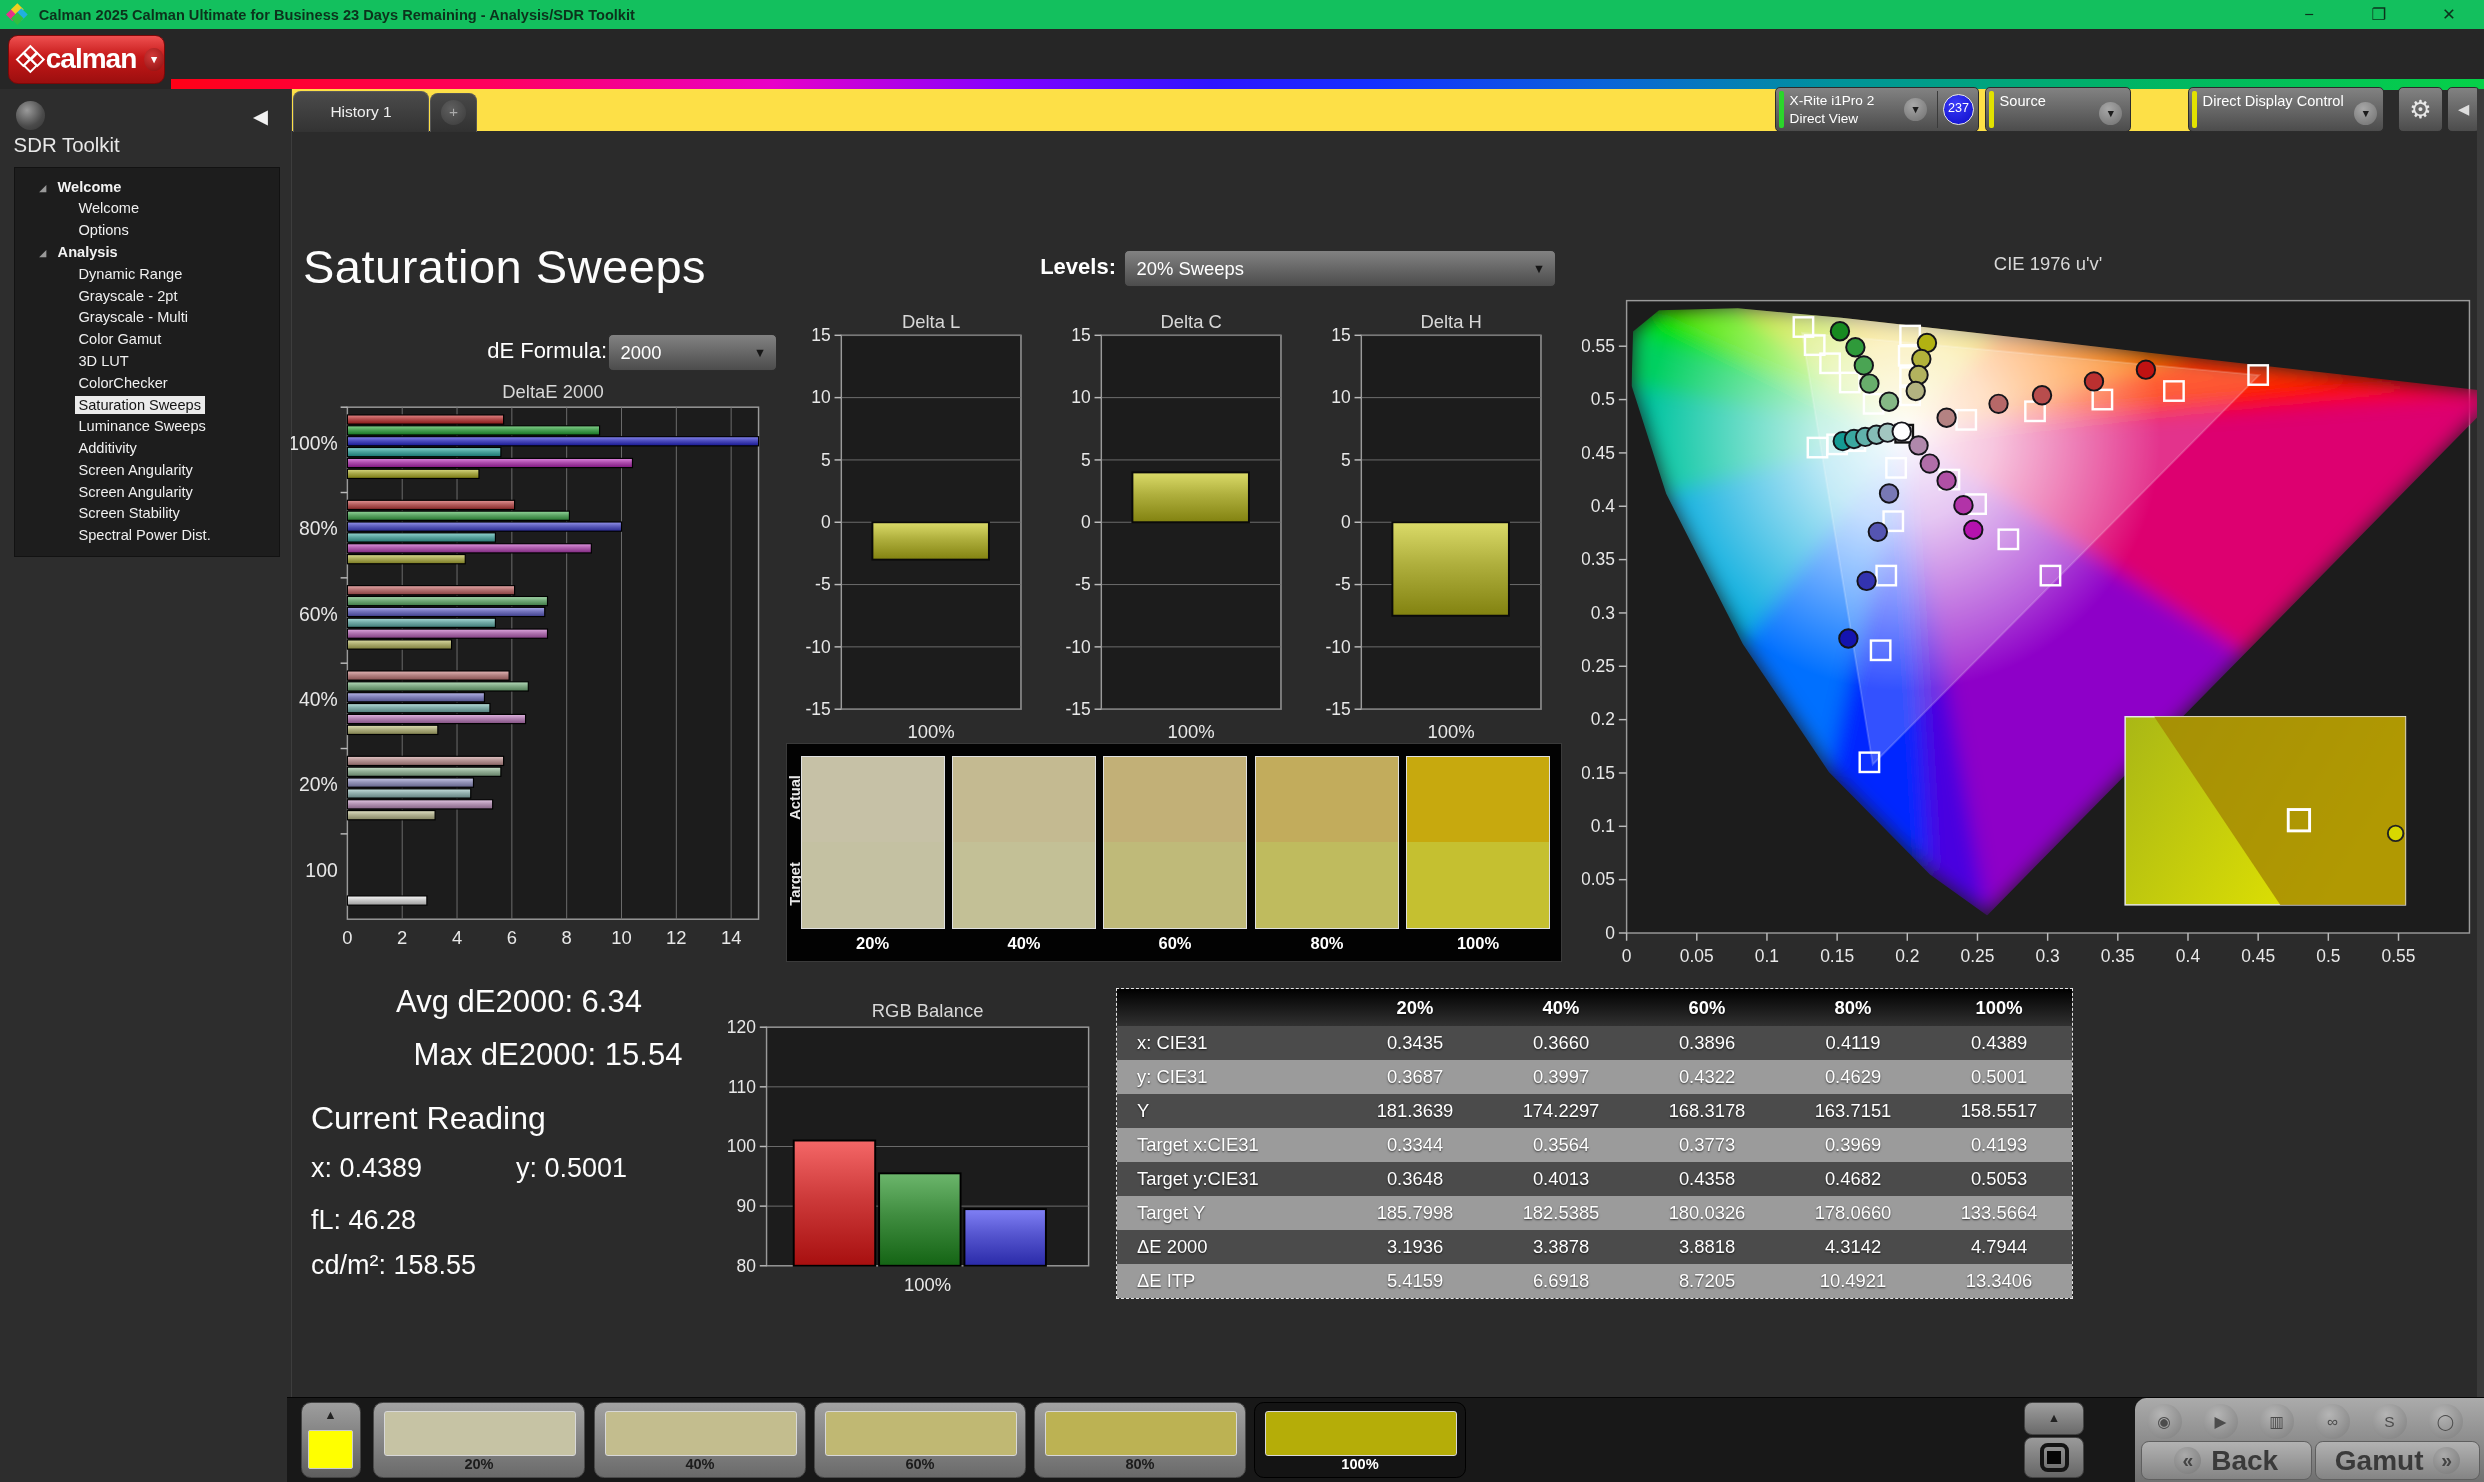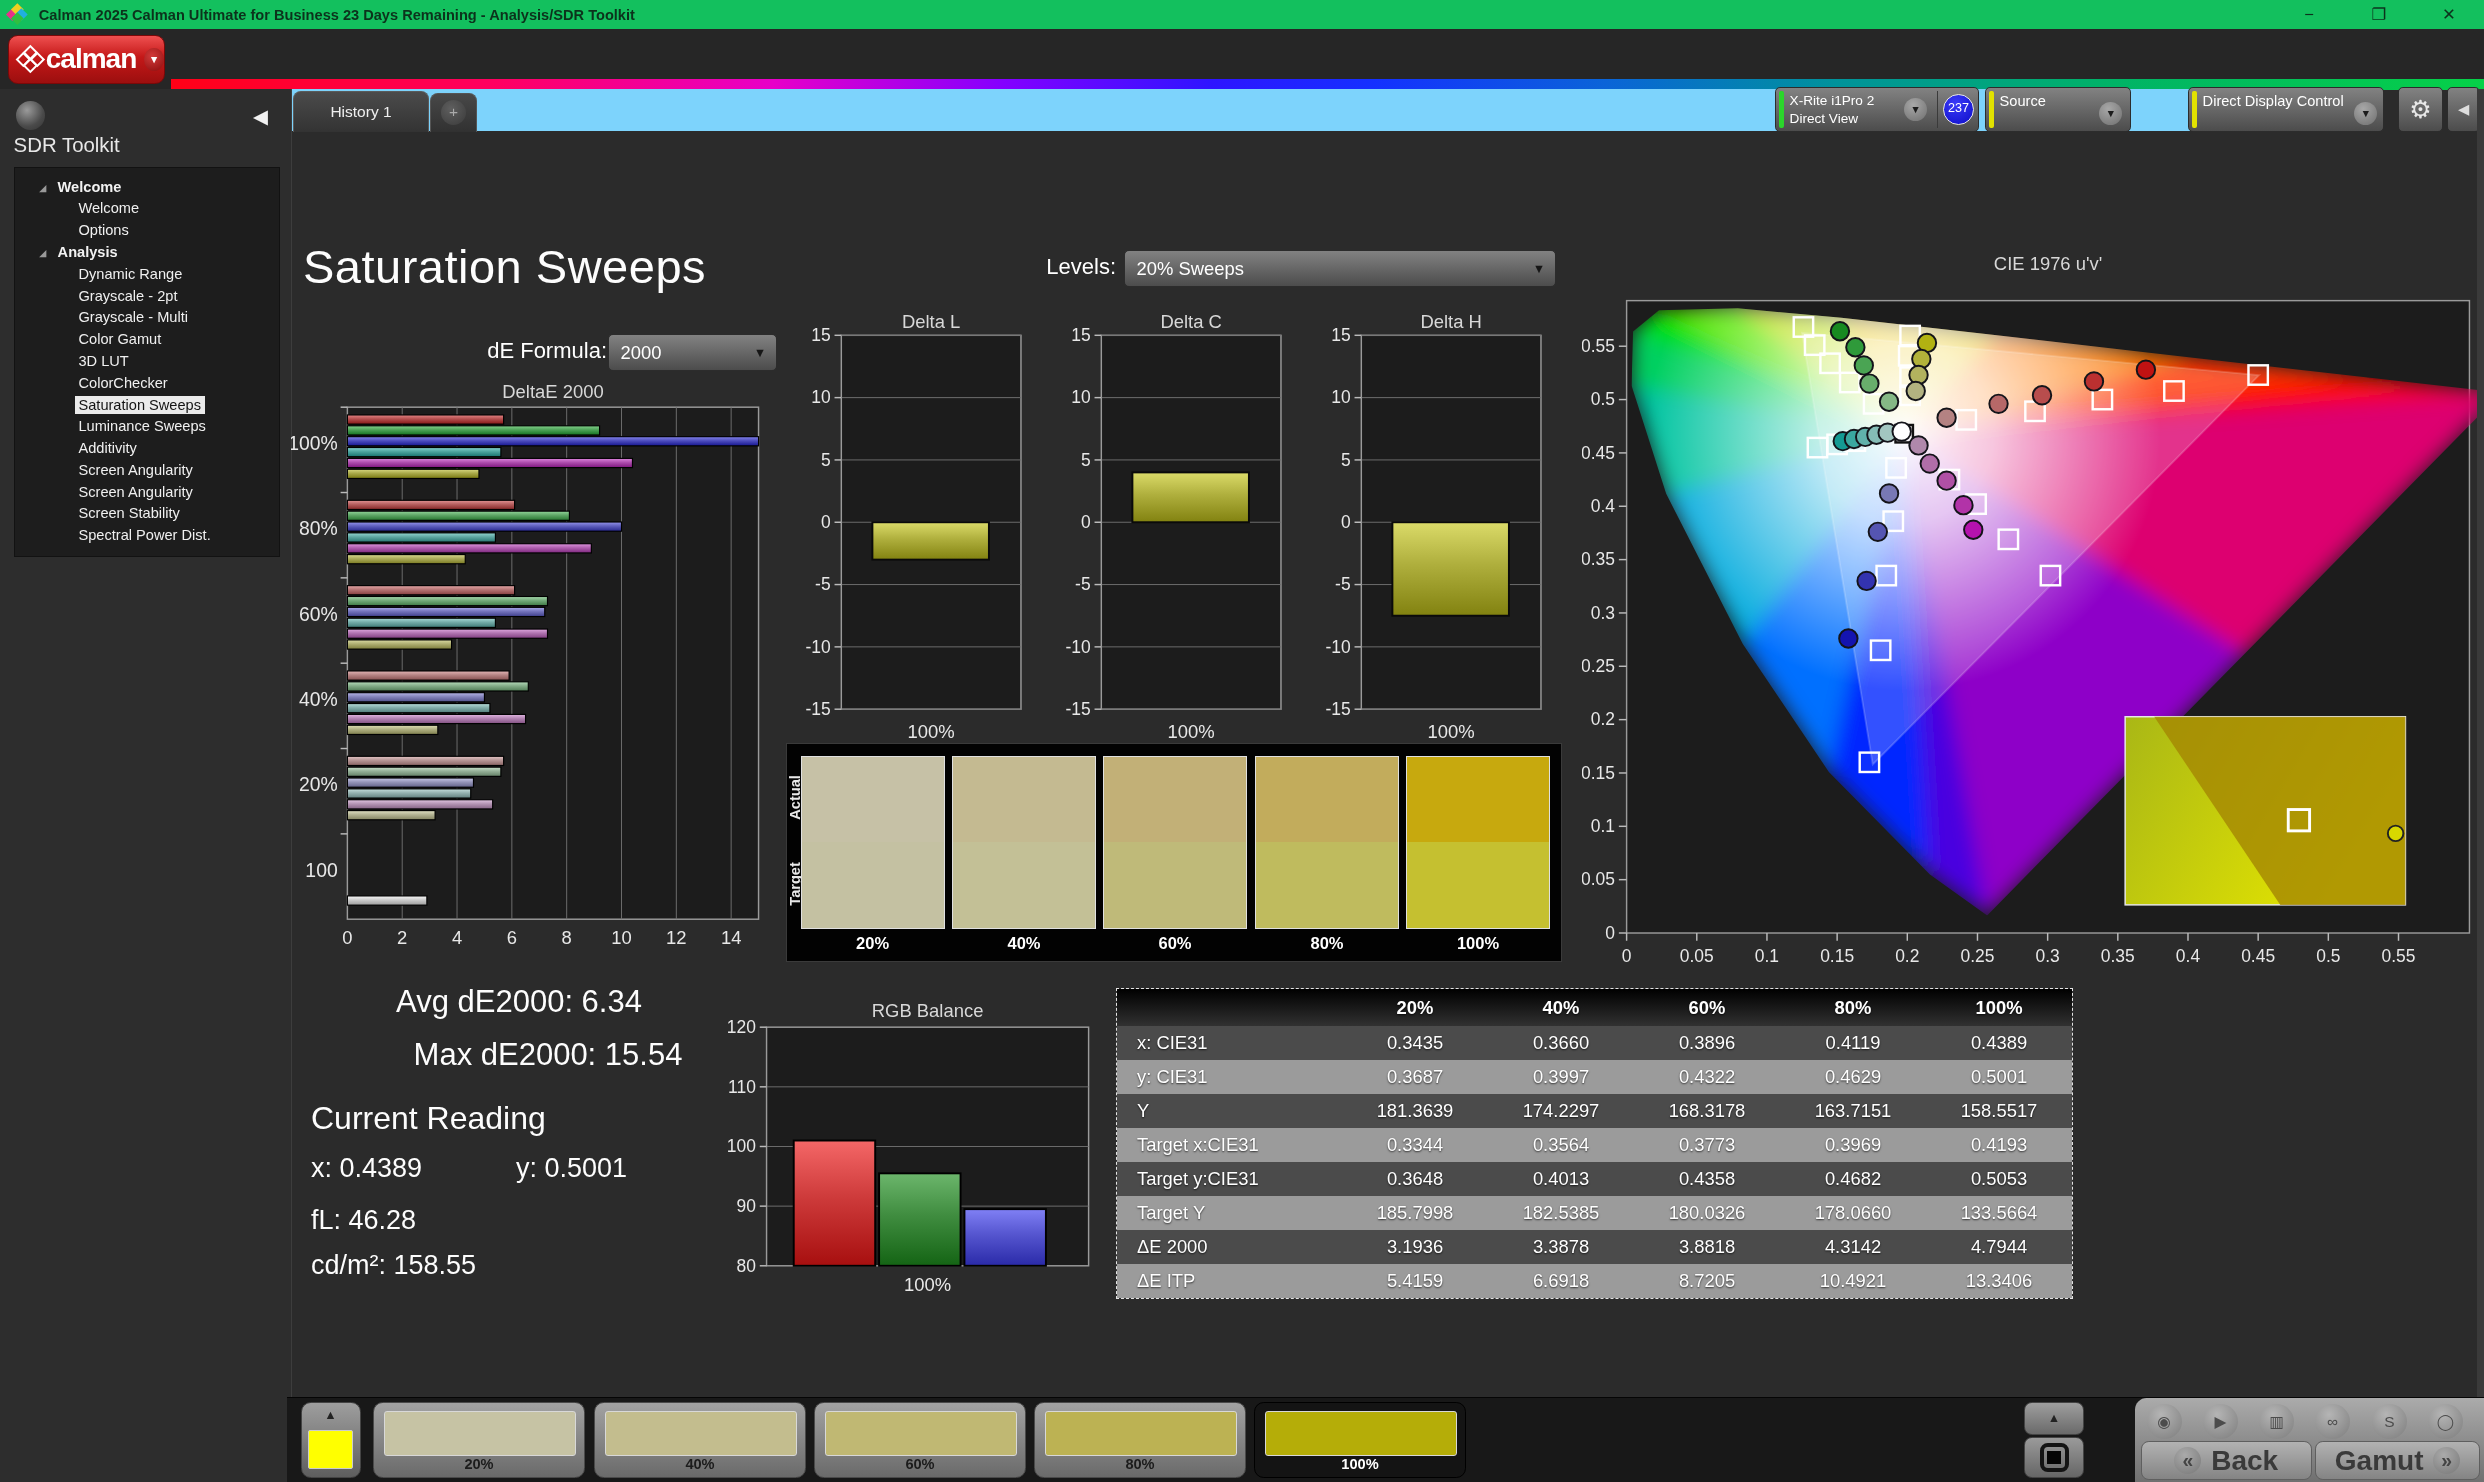--- a/index.html
+++ b/index.html
@@ -19,21 +19,21 @@
      background:linear-gradient(#ef5050,#c41818 45%,#9c0f0f);border:1px solid #7c0808;
      display:flex;align-items:center;}
   #brand-logo{width:25px;height:25px;margin-left:9.7px;position:relative;}
   #brand-logo i{position:absolute;width:10.7px;height:10.7px;border:2.9px solid #fff;transform:rotate(45deg);box-sizing:border-box;}
   #brand-text{color:#fff;font-size:28px;font-weight:700;margin-left:5.8px;letter-spacing:-1px;}
   #brand-caret{margin-left:7.8px;width:23px;height:23px;border-radius:50%;background:radial-gradient(circle at 40% 35%,#d23a3a,#8d0d0d);
      color:#fff;font-size:10.7px;text-align:center;line-height:23px;}
   #rainbow{left:171px;top:50px;width:2313px;height:10.7px;
      background:linear-gradient(90deg,#ff0016 0%,#ff0060 14%,#e800c8 26%,#8400ff 36%,#2e14ff 45%,#1430ff 52%,#0a64d8 62%,#00939b 72%,#00b366 84%,#06d148 100%);}
   
-  #tabbar{left:0;top:89px;width:2340px;height:42px;background:#7dd3fc;}
+  #tabbar{left:0;top:89px;width:2340px;height:42px;background:#fde047;}
   #tab1{left:293px;top:1.9px;width:134px;height:40px;background:linear-gradient(#4b4b4b,#333);
      border:1px solid #5a5a5a;border-bottom:none;border-radius:7.8px 7.8px 0 0;
      font-size:15.5px;color:#f0f0f0;display:flex;align-items:center;justify-content:center;}
   #tabplus{left:430px;top:3.9px;width:45px;height:38px;background:linear-gradient(#484848,#313131);
      border:1px solid #555;border-bottom:none;border-radius:7.8px 7.8px 0 0;display:flex;align-items:center;justify-content:center;}
   #tabplus .pluscirc{width:25px;height:25px;border-radius:50%;background:radial-gradient(circle at 40% 35%,#5f5f5f,#3a3a3a);
      color:#aaa;font-size:15.5px;text-align:center;line-height:24px;}
   .dd{background:linear-gradient(#828282,#4c4c4c);border:1px solid #2c2c2c;border-radius:4.9px;box-sizing:border-box;}
   .stripe{position:absolute;left:2.9px;top:2.9px;bottom:2.9px;width:4.9px;border-radius:1.9px;}
   .caret{position:absolute;width:23px;height:23px;border-radius:50%;background:radial-gradient(circle at 40% 30%,#a8a8a8,#6f6f6f);
@@ -182,21 +182,21 @@
         <div class="tree-item"><span>Luminance Sweeps</span></div>
         <div class="tree-item"><span>Additivity</span></div>
         <div class="tree-item"><span>Screen Angularity</span></div>
         <div class="tree-item"><span>Screen Angularity</span></div>
         <div class="tree-item"><span>Screen Stability</span></div>
         <div class="tree-item"><span>Spectral Power Dist.</span></div>
       </div>
   </div>
 
   <div id="pagetitle" class="abs">Saturation Sweeps</div>
-  <div class="abs fieldlabel" style="left:1009px;top:254px;width:107px;text-align:right;">Levels:</div>
+  <div class="abs fieldlabel" style="left:1009px;top:254px;width:107px;text-align:right;font-weight:bold;">Levels:</div>
   <div class="abs dd" style="left:1124px;top:250px;width:432px;height:37px;">
     <div style="position:absolute;left:11.6px;top:6.8px;font-size:18.4px;color:#fff;">20% Sweeps</div>
     <div style="position:absolute;right:9.7px;top:10.7px;color:#161616;font-size:12.6px;">▼</div>
   </div>
   <div class="abs fieldlabel" style="left:427px;top:338px;width:180px;text-align:right;">dE Formula:</div>
   <div class="abs dd" style="left:608px;top:334px;width:169px;height:37px;">
     <div style="position:absolute;left:11.6px;top:6.8px;font-size:18.4px;color:#fff;">2000</div>
     <div style="position:absolute;right:9.7px;top:10.7px;color:#161616;font-size:12.6px;">▼</div>
   </div>
 

